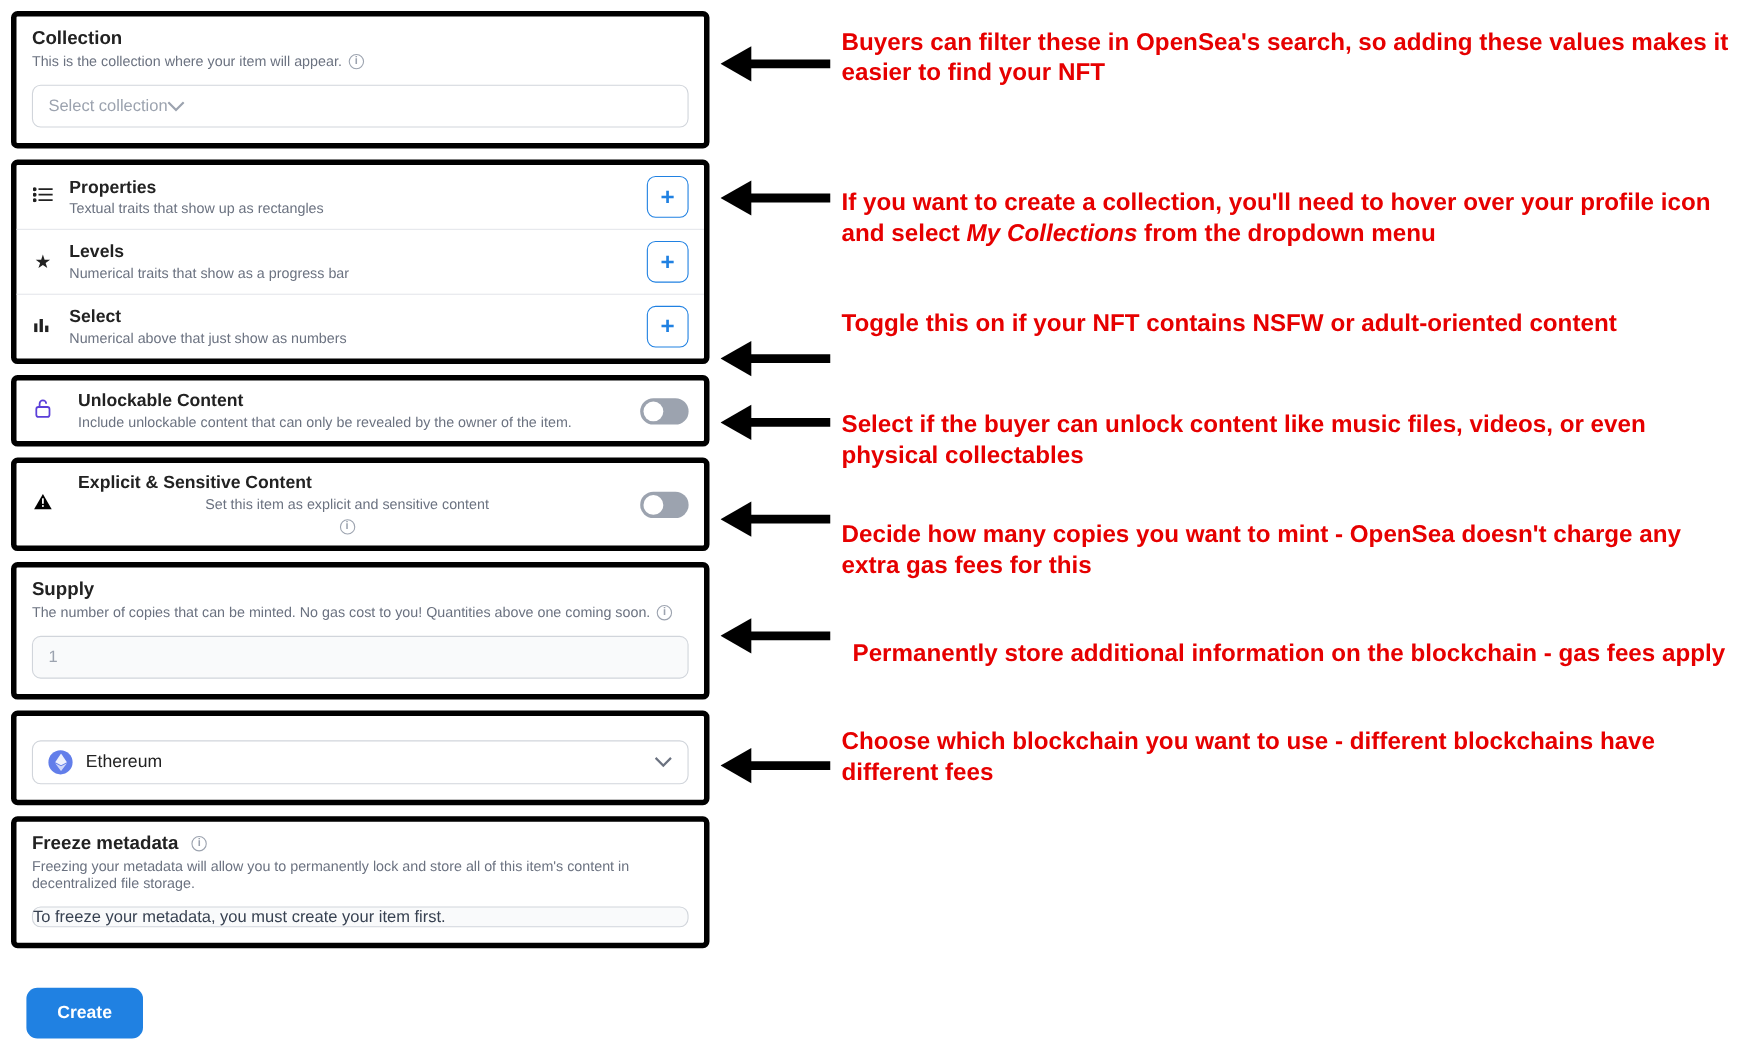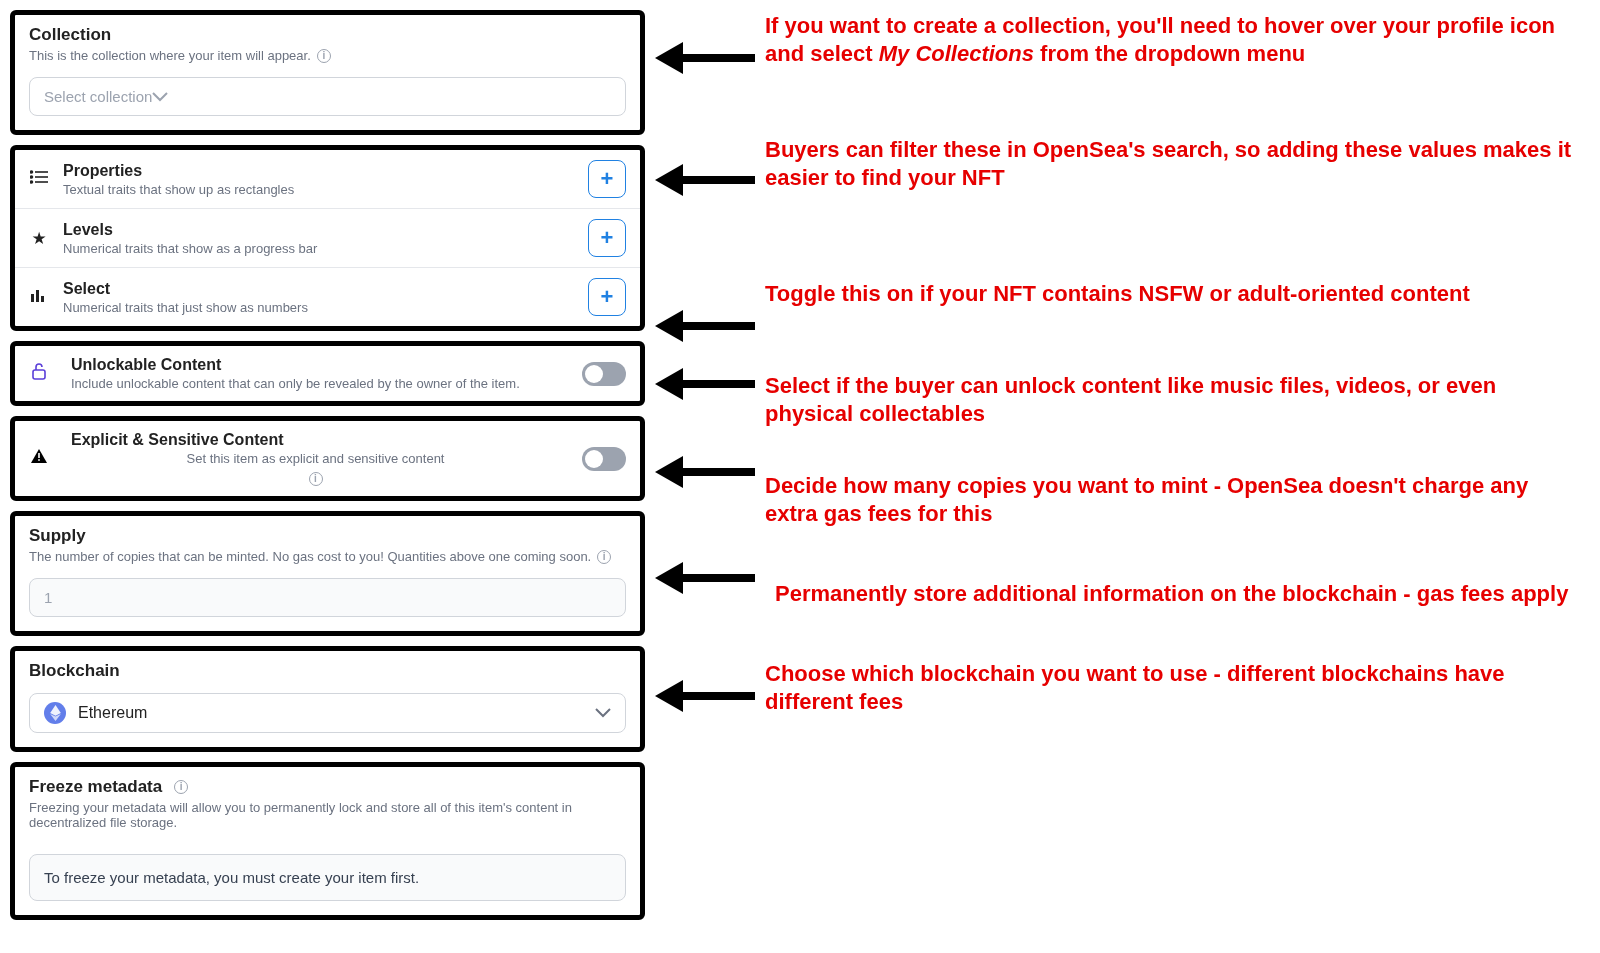--- a/index.html
+++ b/index.html
@@ -68,22 +68,22 @@
     margin-top: 12px; border: 1px solid #d1d5db; border-radius: 8px;
     padding: 8px 14px; display: flex; align-items: center; gap: 12px;
     color: #222; cursor: pointer;
   }
   .eth-circle {
     width: 22px; height: 22px; border-radius: 50%; background: #627eea;
     display: flex; align-items: center; justify-content: center;
   }
   .eth-circle svg { width: 11px; height: 16px; }
   .freeze-box {
-    margin-top: 24px; border: 1px solid #d1d5db; border-radius: 8px;
-    padding: 14px; color: #374151; font-size: 15px; background: #f9fafb;
+    margin-top: 14px; border: 1px solid #d1d5db; border-radius: 8px;
+    color: #374151; font-size: 15px; background: #f9fafb;
   }
 
   .info-icon {
     width: 14px; height: 14px; border-radius: 50%; border: 1.5px solid #9ca3af;
     color: #9ca3af; font-size: 10px; font-weight: 700; display: inline-flex;
     align-items: center; justify-content: center; line-height: 1;
   }
 
   .create-btn {
     margin-top: 26px; margin-left: 14px;
@@ -159,21 +159,21 @@
       <div class="trait-row">
         <div class="trait-icon">
           <svg width="16" height="14" viewBox="0 0 16 14">
               <rect x="0" y="6" width="3" height="8" fill="#222"></rect>
               <rect x="5" y="2" width="3" height="12" fill="#222"></rect>
               <rect x="10" y="8" width="3" height="6" fill="#222"></rect>
             </svg>
         </div>
         <div class="trait-text-wrap">
           <div class="trait-title">Select</div>
-          <div class="trait-sub">Numerical traits that just show as numbers</div>
+          <div class="trait-sub">Numerical above that just show as numbers</div>
         </div>
         <div class="plus-btn">+</div>
       </div>
     </div>
 
     
     <div class="card">
       <div class="toggle-row">
         <div class="lock-icon">
           <svg width="16" height="18" viewBox="0 0 16 18">
@@ -218,21 +218,20 @@
           <span>The number of copies that can be minted. No gas cost to you! Quantities above one coming soon.</span>
           <span class="info-icon">i</span>
         </div>
         <div class="supply-input">1</div>
       </div>
     </div>
 
     
     <div class="card">
       <div class="section">
-        <div class="sec-title">Blockchain</div>
         <div class="chain-row">
           <span class="eth-circle">
             <svg viewBox="0 0 12 18">
                 <path d="M6 0L0 9l6 3 6-3z" fill="#fff" opacity=".9"></path>
                 <path d="M6 18l6-8-6 3-6-3z" fill="#fff" opacity=".7"></path>
               </svg>
           </span>
           <span style="flex:1">Ethereum</span>
           <span class="chev">
             <svg width="16" height="10" viewBox="0 0 16 10">
@@ -299,23 +298,23 @@
     </div>
     <div class="arrow" style="height:120px;padding-top:50px;">
       <svg width="100" height="40" viewBox="0 0 100 40">
           <line x1="100" y1="20" x2="25" y2="20" stroke="#000" stroke-width="8"></line>
           <path d="M0 20L28 4v32z" fill="#000"></path>
         </svg>
     </div>
   </div>
 
   <div class="right">
+    <div class="note" style="height:158px;padding-top:14px;">Buyers can filter these in OpenSea's search, so adding these values makes it easier to find your NFT</div>
     <div class="note" style="height:112px;padding-top:2px;">
       <span>If you want to create a collection, you'll need to hover over your profile icon and select </span><span class="italic">My Collections</span><span> from the dropdown menu</span>
     </div>
-    <div class="note" style="height:158px;padding-top:14px;">Buyers can filter these in OpenSea's search, so adding these values makes it easier to find your NFT</div>
     <div class="note" style="height:92px;">Toggle this on if your NFT contains NSFW or adult-oriented content</div>
     <div class="note" style="height:100px;">Select if the buyer can unlock content like music files, videos, or even physical collectables</div>
     <div class="note" style="height:108px;">Decide how many copies you want to mint - OpenSea doesn't charge any extra gas fees for this</div>
     <div class="note" style="height:80px;padding-left:10px;">Permanently store additional information on the blockchain - gas fees apply</div>
     <div class="note" style="height:94px;">Choose which blockchain you want to use - different blockchains have different fees</div>
   </div>
 </div>
 
 </body></html>

